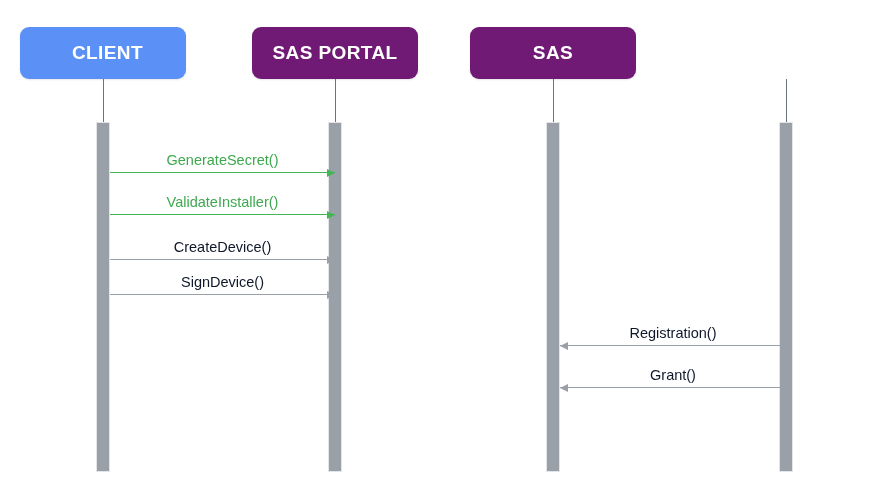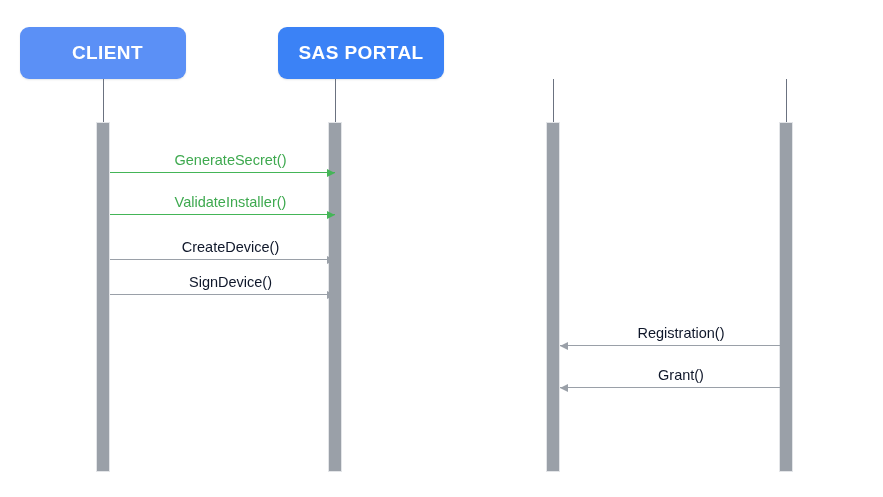--- a/index.html
+++ b/index.html
@@ -26,21 +26,21 @@
     width: 166px;
     height: 52px;
     border-radius: 9px;
     display: flex;
     align-items: center;
     justify-content: center;
     box-sizing: border-box;
     box-shadow: 0 1px 2px rgba(0,0,0,0.10);
   }
   .participant-box.light { background: #5b90f6; }
-  .participant-box.dark  { background: #3b82f6; margin-left: 26px; }
+  .participant-box.dark  { background: #701a75; }
   .participant-label {
     color: #ffffff;
     font-size: 19px;
     font-weight: bold;
     letter-spacing: 0.4px;
     white-space: nowrap;
     font-family: "Liberation Sans", sans-serif;
   }
 
   
@@ -88,21 +88,21 @@
   }
   .message.left .arrowhead {
     left: 0;
     border-right: 8px solid #9aa0a8;
   }
   .message.green.right .arrowhead { border-left-color: #44b557; }
 
   .message-label {
     position: absolute;
     bottom: 6px;
-    left: 8px;
+    left: 0;
     width: 100%;
     text-align: center;
     font-size: 14.5px;
     white-space: nowrap;
     font-family: "Liberation Sans", sans-serif;
   }
   .message.gray  .message-label { color: #0f172a; }
   .message.green .message-label { color: #3ea94f; }
 </style>
 </head>
@@ -113,20 +113,23 @@
 <div class="participant-box light" style="left: 20px; top: 27px; width: 166px; height: 52px; padding-left: 9px;">
       <span class="participant-label">CLIENT</span>
     </div>
     <div class="lifeline" style="left: 103px; top: 79px; height: 43px; background: rgb(107, 114, 128);"></div>
     <div class="activation-bar" style="left: 96px; top: 122px; height: 350px;"></div>
     <div class="participant-box dark" style="left: 252px; top: 27px; width: 166px; height: 52px;">
       <span class="participant-label">SAS PORTAL</span>
     </div>
     <div class="lifeline" style="left: 335px; top: 79px; height: 43px; background: rgb(107, 114, 128);"></div>
     <div class="activation-bar" style="left: 328px; top: 122px; height: 350px;"></div>
+    <div class="participant-box dark" style="left: 470px; top: 27px; width: 166px; height: 52px;">
+      <span class="participant-label">SAS</span>
+    </div>
     <div class="lifeline" style="left: 553px; top: 79px; height: 43px; background: rgb(107, 114, 128);"></div>
     <div class="activation-bar" style="left: 546px; top: 122px; height: 350px;"></div>
     <div class="lifeline" style="left: 786px; top: 79px; height: 43px; background: rgb(107, 114, 128);"></div>
     <div class="activation-bar" style="left: 779px; top: 122px; height: 350px;"></div>
     <div class="message green right" style="left: 110px; top: 172px; width: 225px;">
       <div class="message-line"></div>
       <div class="arrowhead"></div>
       <div class="message-label">GenerateSecret()</div>
     </div>
     <div class="message green right" style="left: 110px; top: 214px; width: 225px;">

